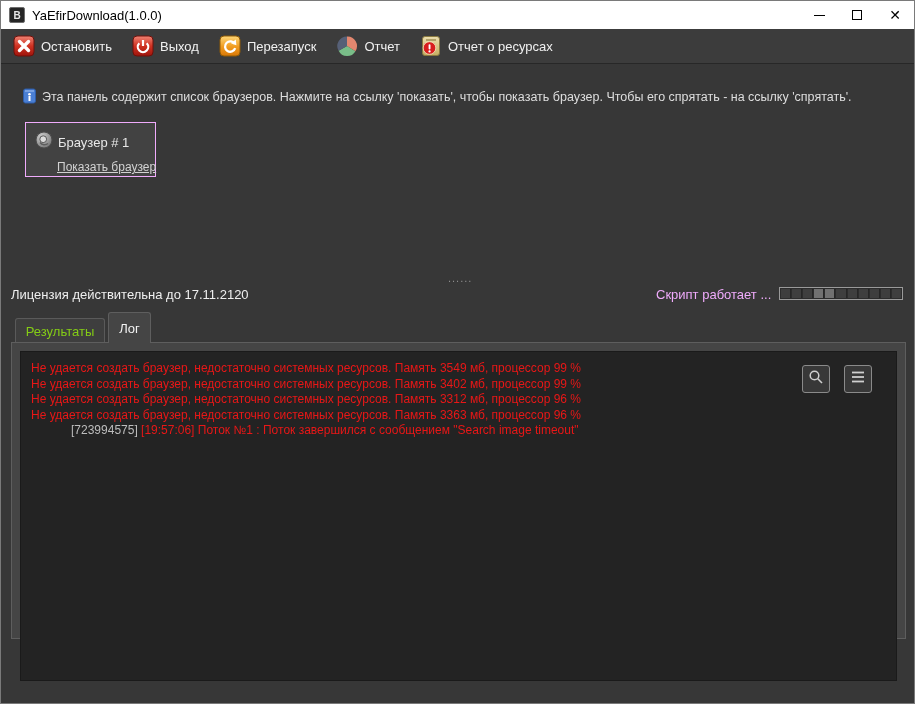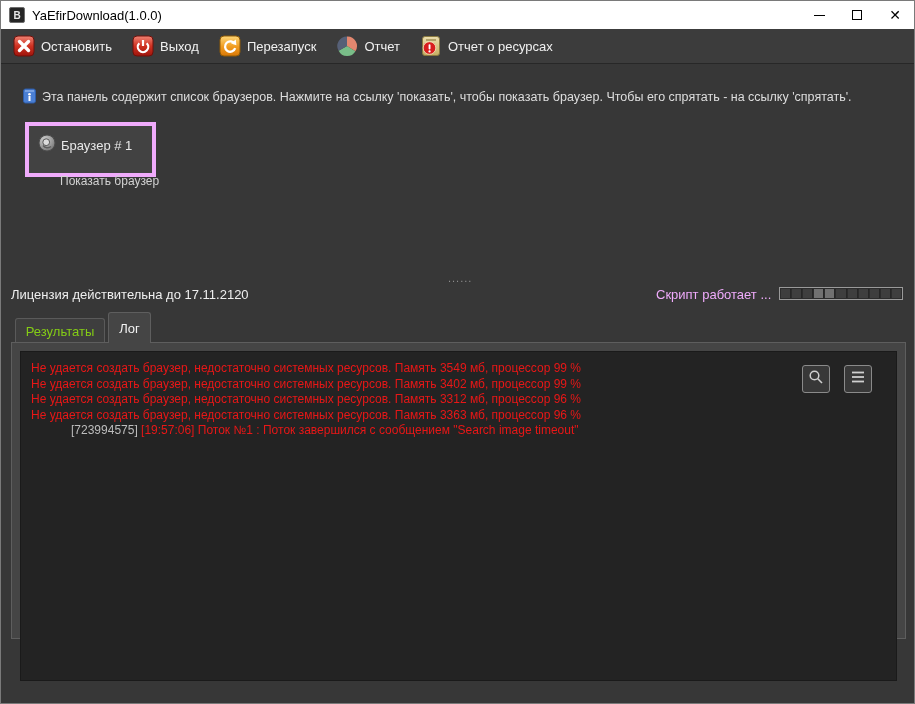--- a/index.html
+++ b/index.html
@@ -34,27 +34,27 @@
     display:flex; align-items:center; padding-left:12px; gap:20px;
   }
   .tb-btn { display:flex; align-items:center; gap:6px; color:#f0f0f0; font-size:13px; white-space:nowrap; cursor:default; }
   .tb-icon { width:22px; height:22px; display:block; }
   
   .info-row { position:absolute; left:22px; top:87px; display:flex; align-items:flex-start; gap:6px; }
   .info-text { font-size:12.5px; color:#dedede; padding-top:2px; }
   
   .browser-panel {
     position:absolute; left:24px; top:121px; width:131px; height:55px;
-    background:#424242; border:4px solid #f0abfc;
+    background:#424242; border:1px solid #f0abfc;
   }
   .bp-head { position:absolute; left:9px; top:8px; display:flex; align-items:center; gap:5px; }
   .bp-title { font-size:13px; color:#e8e8e8; }
   .bp-link {
-    position:absolute; left:31px; top:48px; font-size:12px; color:#d2d2d2;
-    cursor:pointer; white-space:nowrap;
+    position:absolute; left:31px; top:37px; font-size:12px; color:#d2d2d2;
+    text-decoration:underline; cursor:pointer; white-space:nowrap;
   }
   
   .license { position:absolute; left:10px; top:286px; font-size:13px; color:#efefef; }
   .splitter-grip { position:absolute; left:447px; top:271px; font-size:11px; color:#8d8d8d; letter-spacing:1px; cursor:row-resize; }
   .script-status { position:absolute; left:655px; top:286px; font-size:13px; color:#f0abfc; }
   .progress {
     position:absolute; left:778px; top:286px; width:124px; height:13px;
     border:1px solid #9a9a9a; background:#2c2c2c; display:flex; padding:1px; gap:1px;
   }
   .pseg { flex:1; background:#3e3e3e; border-right:1px solid #262626; }

